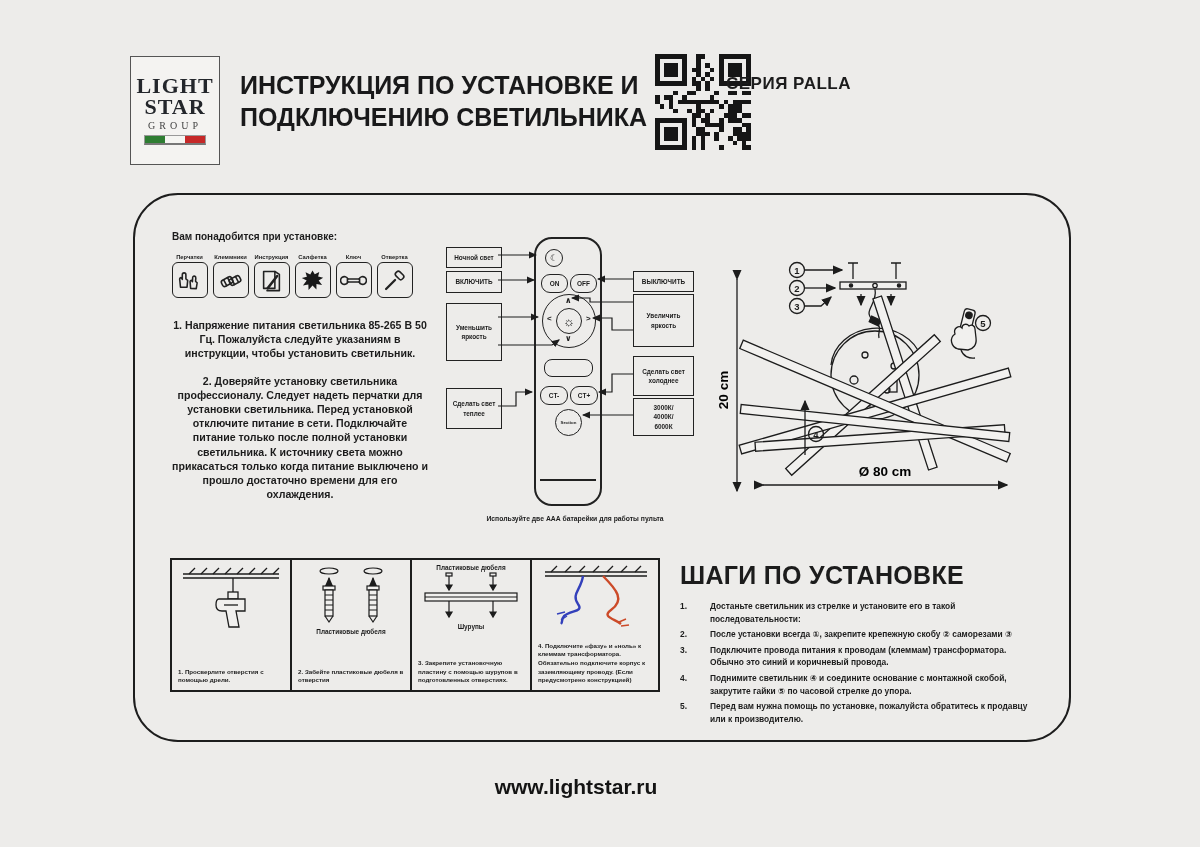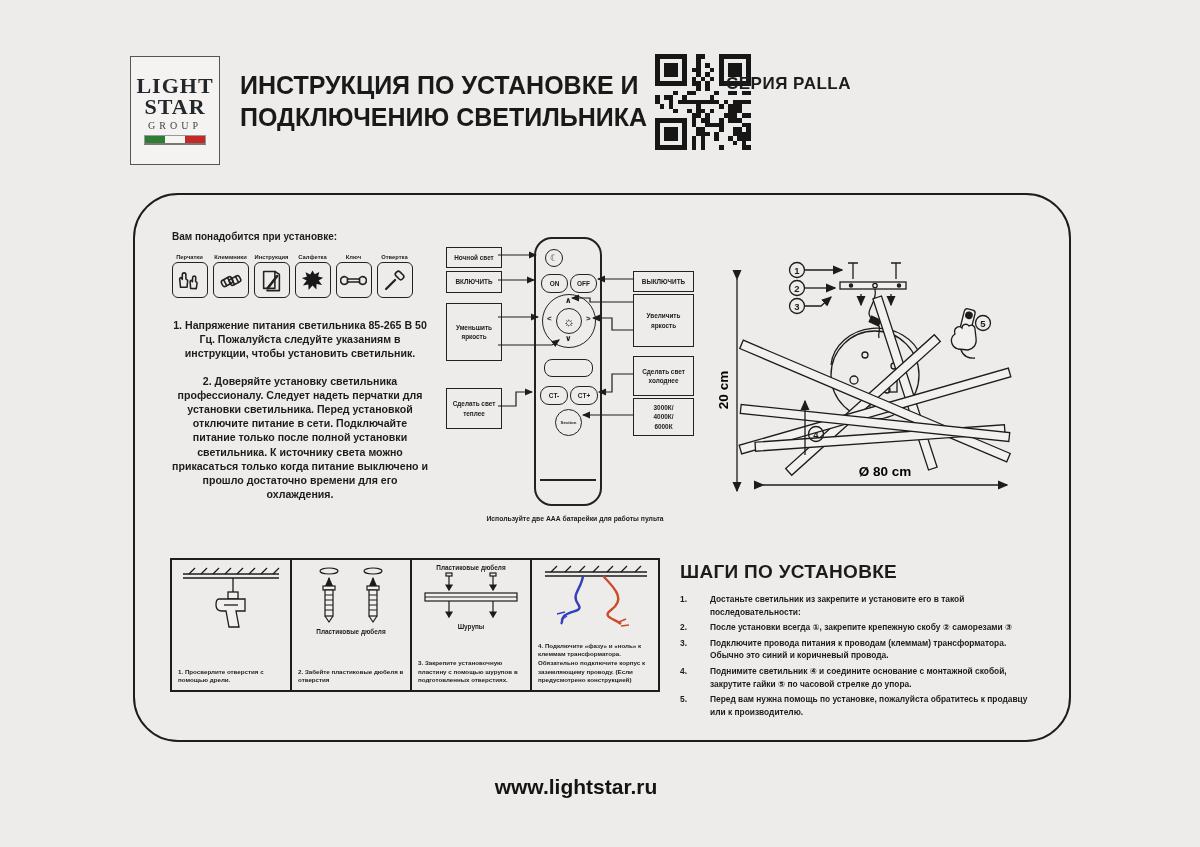--- a/index.html
+++ b/index.html
@@ -48,21 +48,21 @@
   svg.connectors{left:430px;top:230px;pointer-events:none;}
   
   .panels{left:170px;top:558px;width:488px;height:134px;display:grid;grid-template-columns:repeat(4,1fr);}
   .panel{border:2px solid #1d1d1d;margin-left:-2px;position:relative;padding:4px 5px;}
   .panel:first-child{margin-left:0;}
   .panel-caption{position:absolute;left:6px;right:4px;bottom:5px;font-size:6.2px;font-weight:600;line-height:1.4;}
   .panel-minilabel{font-size:6.4px;font-weight:bold;text-align:center;}
   .panel svg{display:block;margin:0 auto;}
   
   .steps{left:680px;top:561px;width:352px;}
-  .steps-heading{font-size:19px;font-weight:bold;letter-spacing:.3px;margin:0 0 10px 0;}
+  .steps-heading{font-size:25px;font-weight:bold;letter-spacing:.3px;margin:0 0 10px 0;}
   .step-row{display:grid;grid-template-columns:30px 1fr;font-size:8.4px;font-weight:600;line-height:1.5;margin-bottom:3px;}
   .step-num{font-weight:bold;}
   
   .footer{left:0;top:775px;width:1152px;text-align:center;font-size:21px;font-weight:bold;color:#141414;}
   .diagram-svg text{font-family:"Liberation Sans","DejaVu Sans",sans-serif;}
 </style>
 </head>
 <body>
 
 <div id="canvas">
@@ -517,21 +517,21 @@
         </g>
       </svg>
       <div class="panel-caption">4. Подключите «фазу» и «ноль» к клеммам трансформатора. Обязательно подключите корпус к заземляющему проводу. (Если предусмотрено конструкцией)</div>
     </div>
   </div>
 
   <div class="abs steps">
     <h2 class="steps-heading">ШАГИ ПО УСТАНОВКЕ</h2>
     <div class="step-row">
       <span class="step-num">1.</span>
-      <span>Достаньте светильник из закрепите и установите его в такой последовательности:</span>
+      <span>Достаньте светильник из стрелке и установите его в такой последовательности:</span>
     </div>
     <div class="step-row">
       <span class="step-num">2.</span>
       <span>После установки всегда ①, закрепите крепежную скобу ② саморезами ③</span>
     </div>
     <div class="step-row">
       <span class="step-num">3.</span>
       <span>Подключите провода питания к проводам (клеммам) трансформатора. Обычно это синий и коричневый провода.</span>
     </div>
     <div class="step-row">

